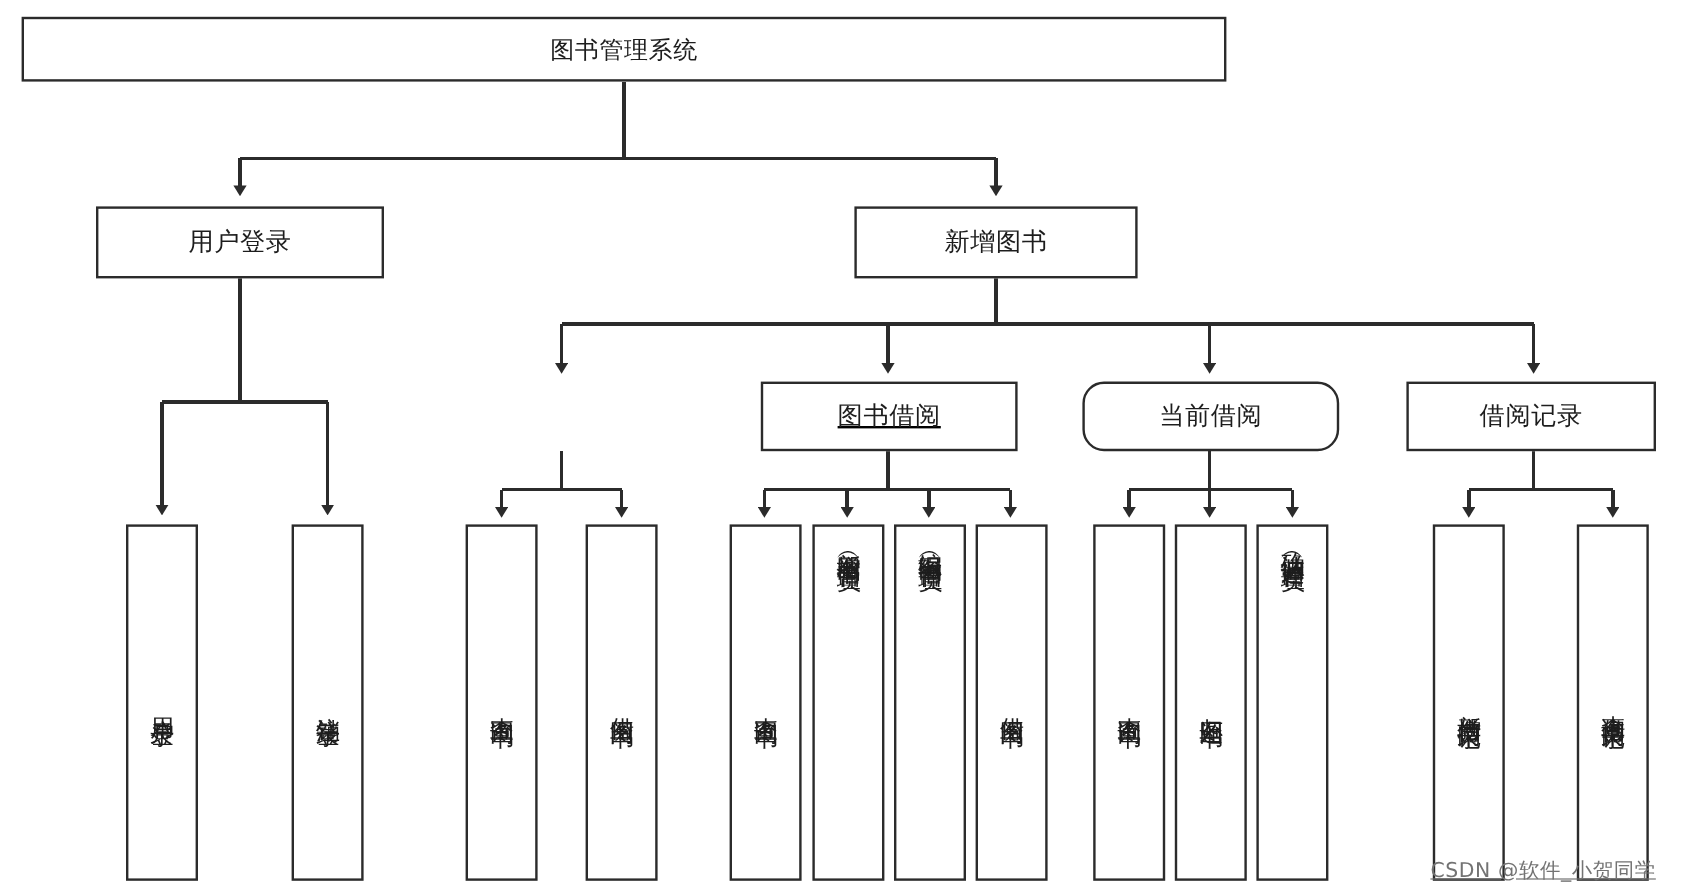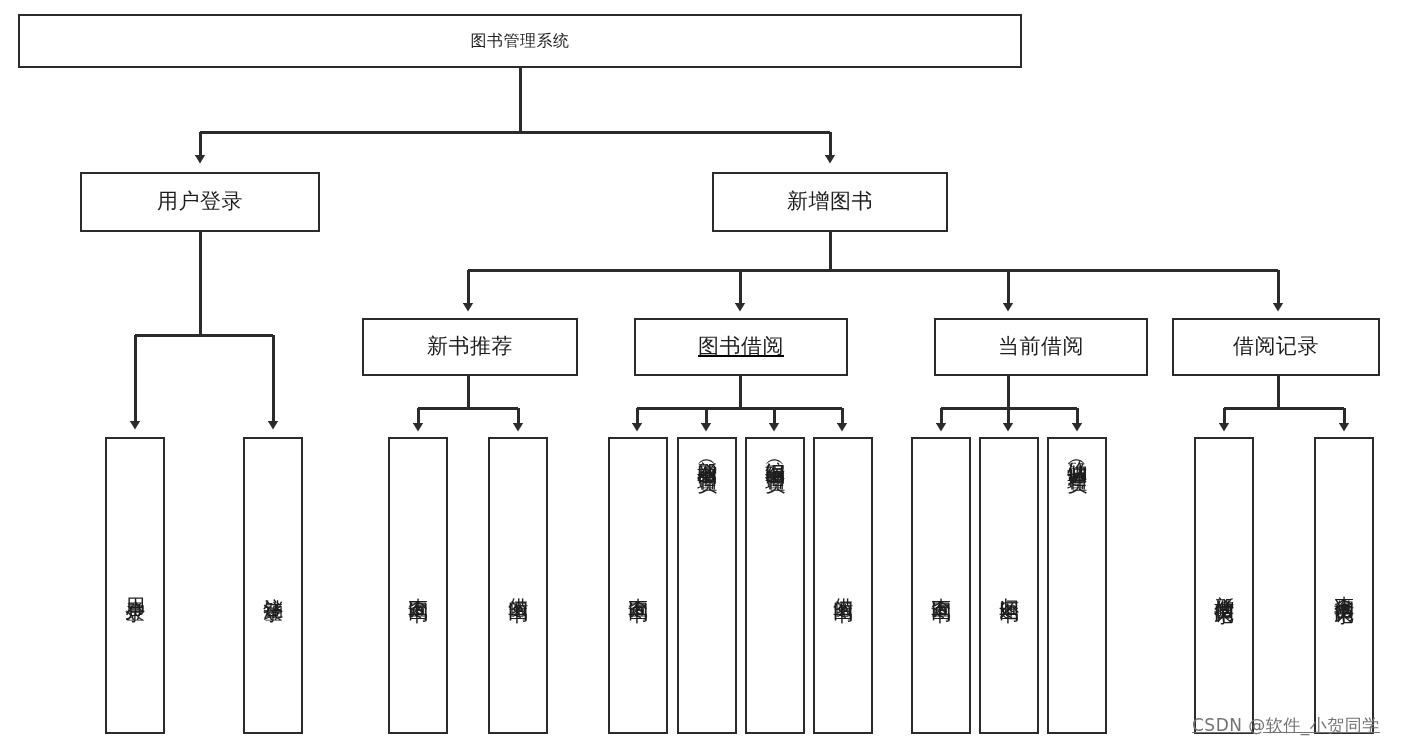--- a/index.html
+++ b/index.html
@@ -38,21 +38,21 @@
     overflow: hidden;
   }
   .node-label {
     color: #1d1d1d;
     font-size: 21px;
     line-height: 1.12;
     letter-spacing: 0.5px;
     white-space: nowrap;
     text-align: center;
   }
-  .node.root .node-label { font-size: 16px; }
+  .node.root .node-label { font-size: 20px; }
   .node.level2 .node-label { font-size: 21px; }
   .node.leaf {
     align-items: flex-start;
     justify-content: center;
     padding-top: 6px;
   }
   .node.leaf .node-label {
     writing-mode: vertical-rl;
     text-orientation: upright;
     font-size: 20px;
@@ -134,27 +134,24 @@
     <span class="node-label">图书管理系统</span>
   </div>
 
   <div class="node level2" style="left:80px; top:172px; width:240px; height:60px;">
     <span class="node-label">用户登录</span>
   </div>
   <div class="node level2" style="left:712px; top:172px; width:236px; height:60px;">
     <span class="node-label">新增图书</span>
   </div>
 
-  <div class="node level2" style="left:362px; top:318px; width:216px; height:58px;">
-    <span class="node-label">新书推荐</span>
-  </div>
   <div class="node level2" style="left:634px; top:318px; width:214px; height:58px;text-decoration:underline;">
     <span class="node-label">图书借阅</span>
   </div>
-  <div class="node level2" style="left:934px; top:318px; width:214px; height:58px;">
+  <div class="node level2" style="left:902px; top:318px; width:214px; height:58px;border-radius:18px;">
     <span class="node-label">当前借阅</span>
   </div>
   <div class="node level2" style="left:1172px; top:318px; width:208px; height:58px;">
     <span class="node-label">借阅记录</span>
   </div>
 
   <div class="node leaf centered" style="left:105px; top:437px; width:60px; height:297px;">
     <span class="node-label">用户登录</span>
   </div>
   <div class="node leaf centered" style="left:243px; top:437px; width:60px; height:297px;">

